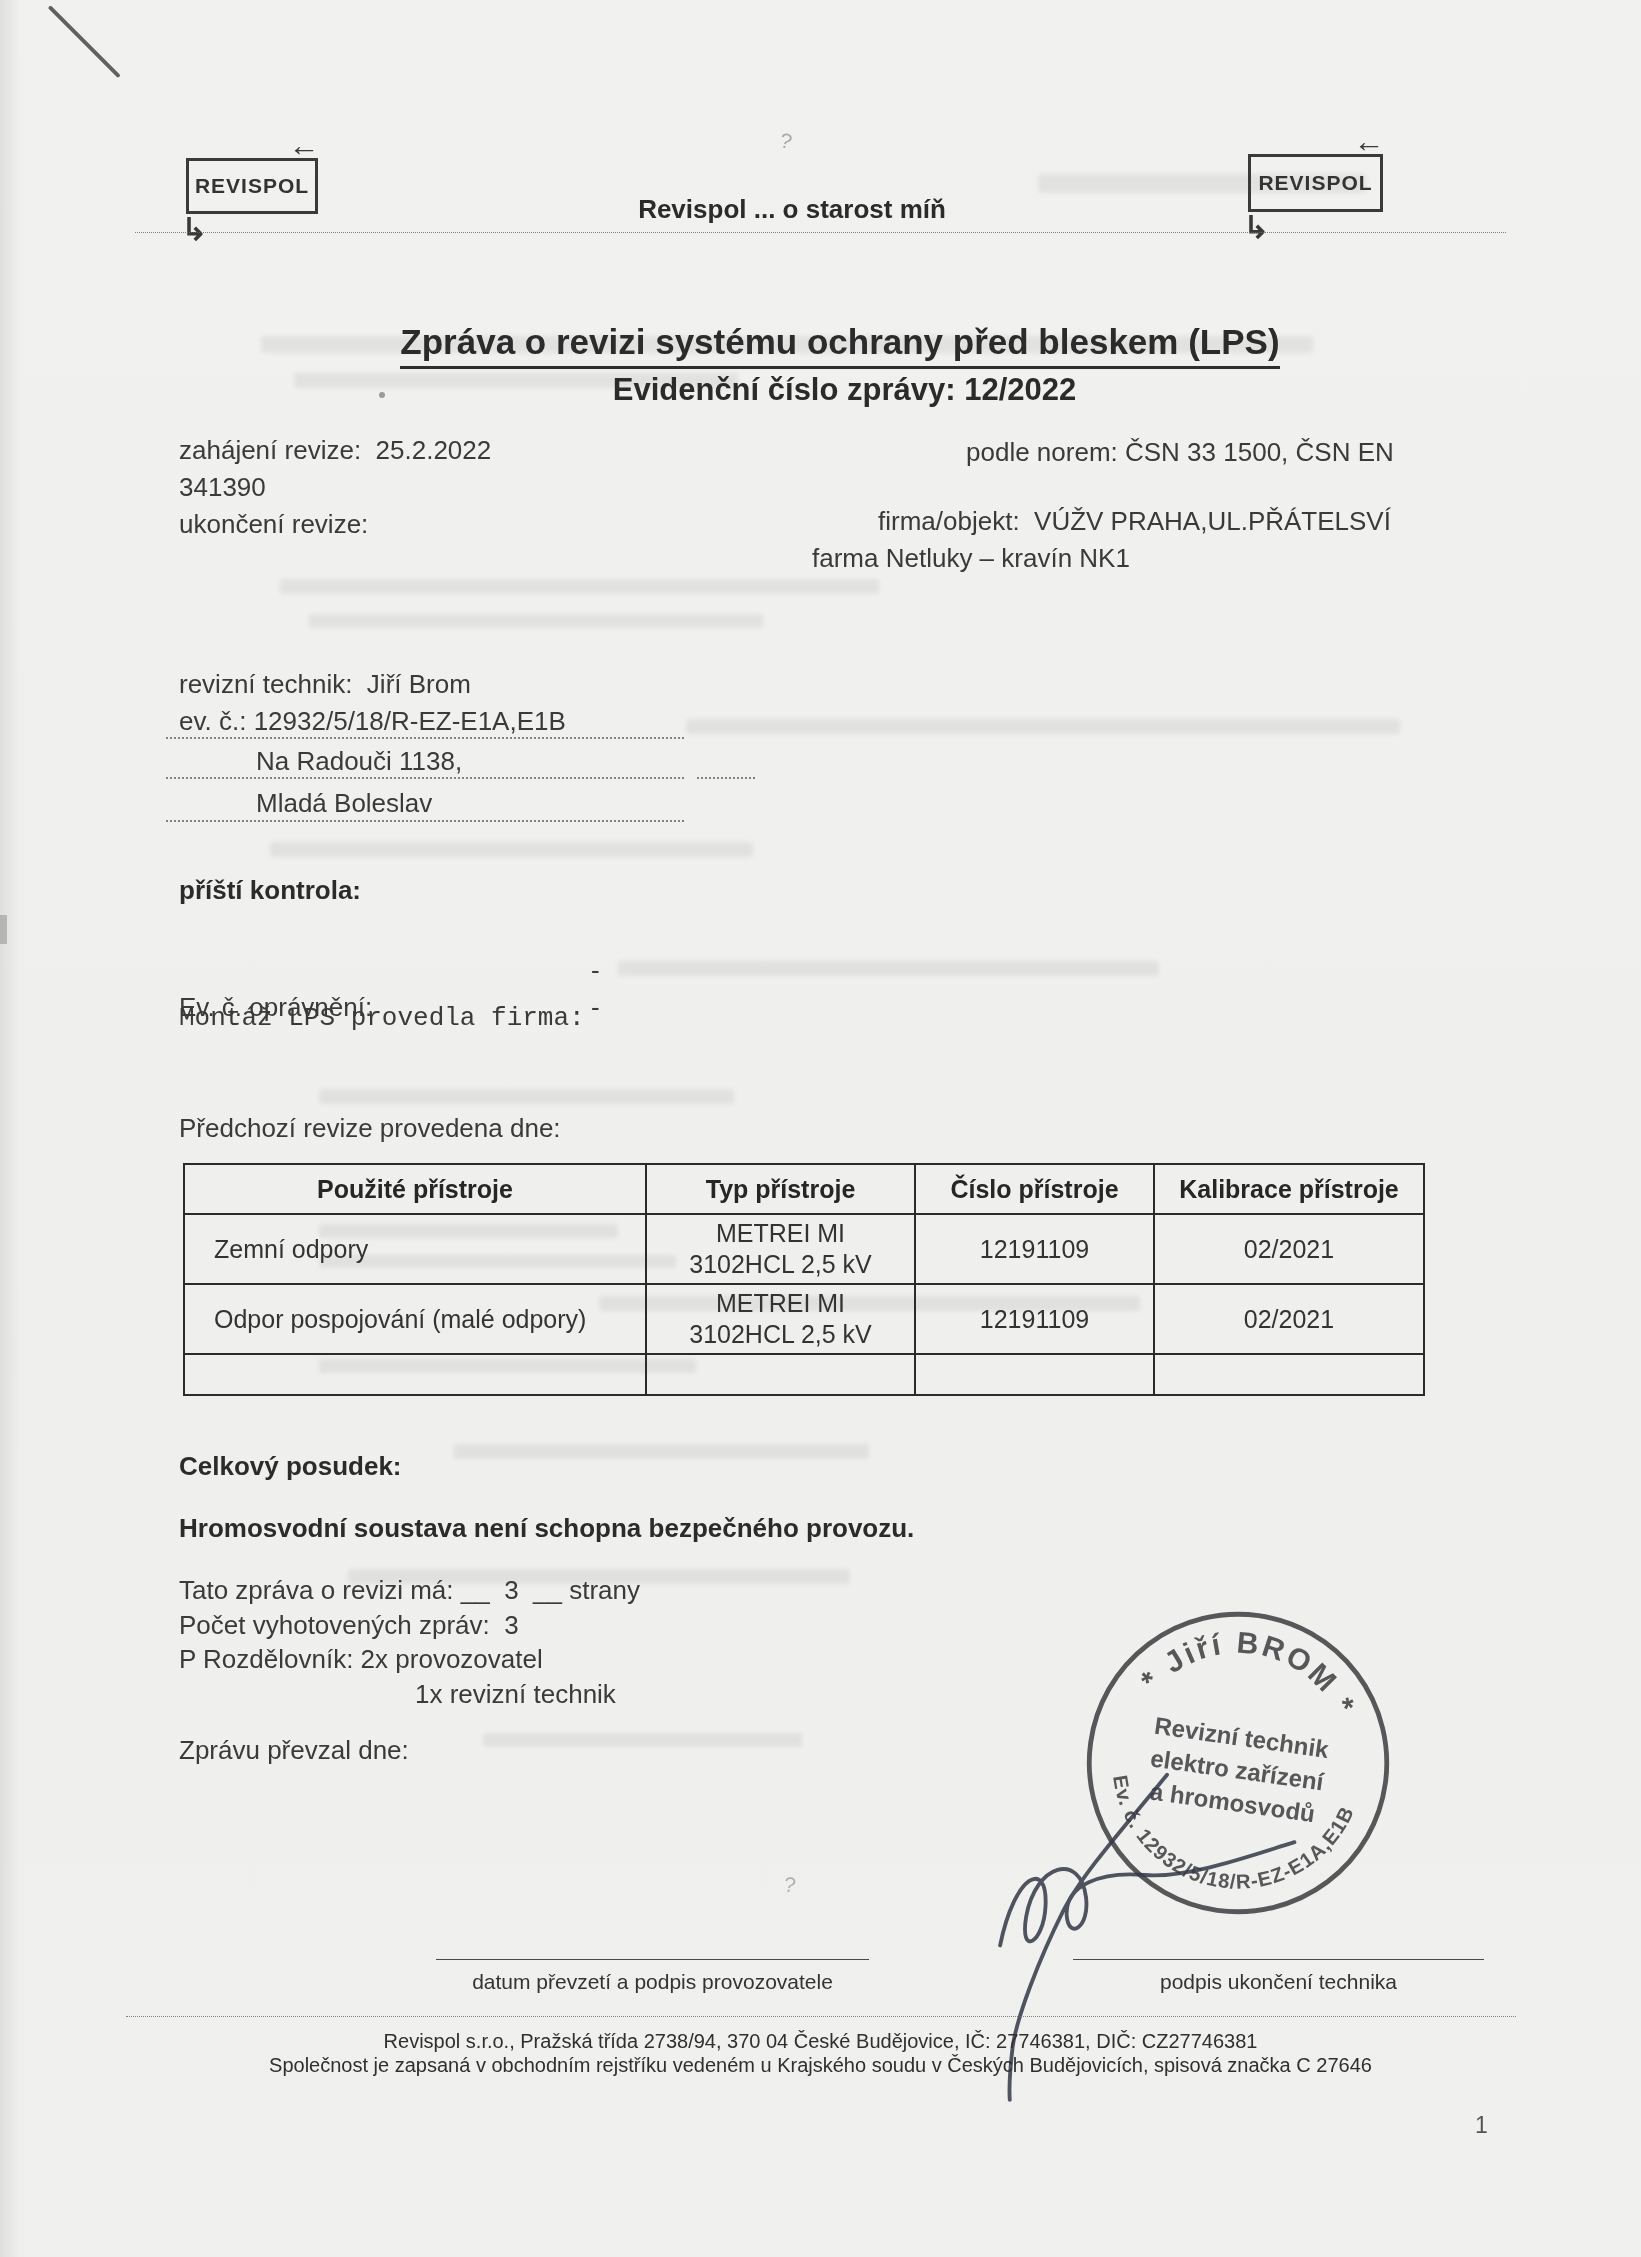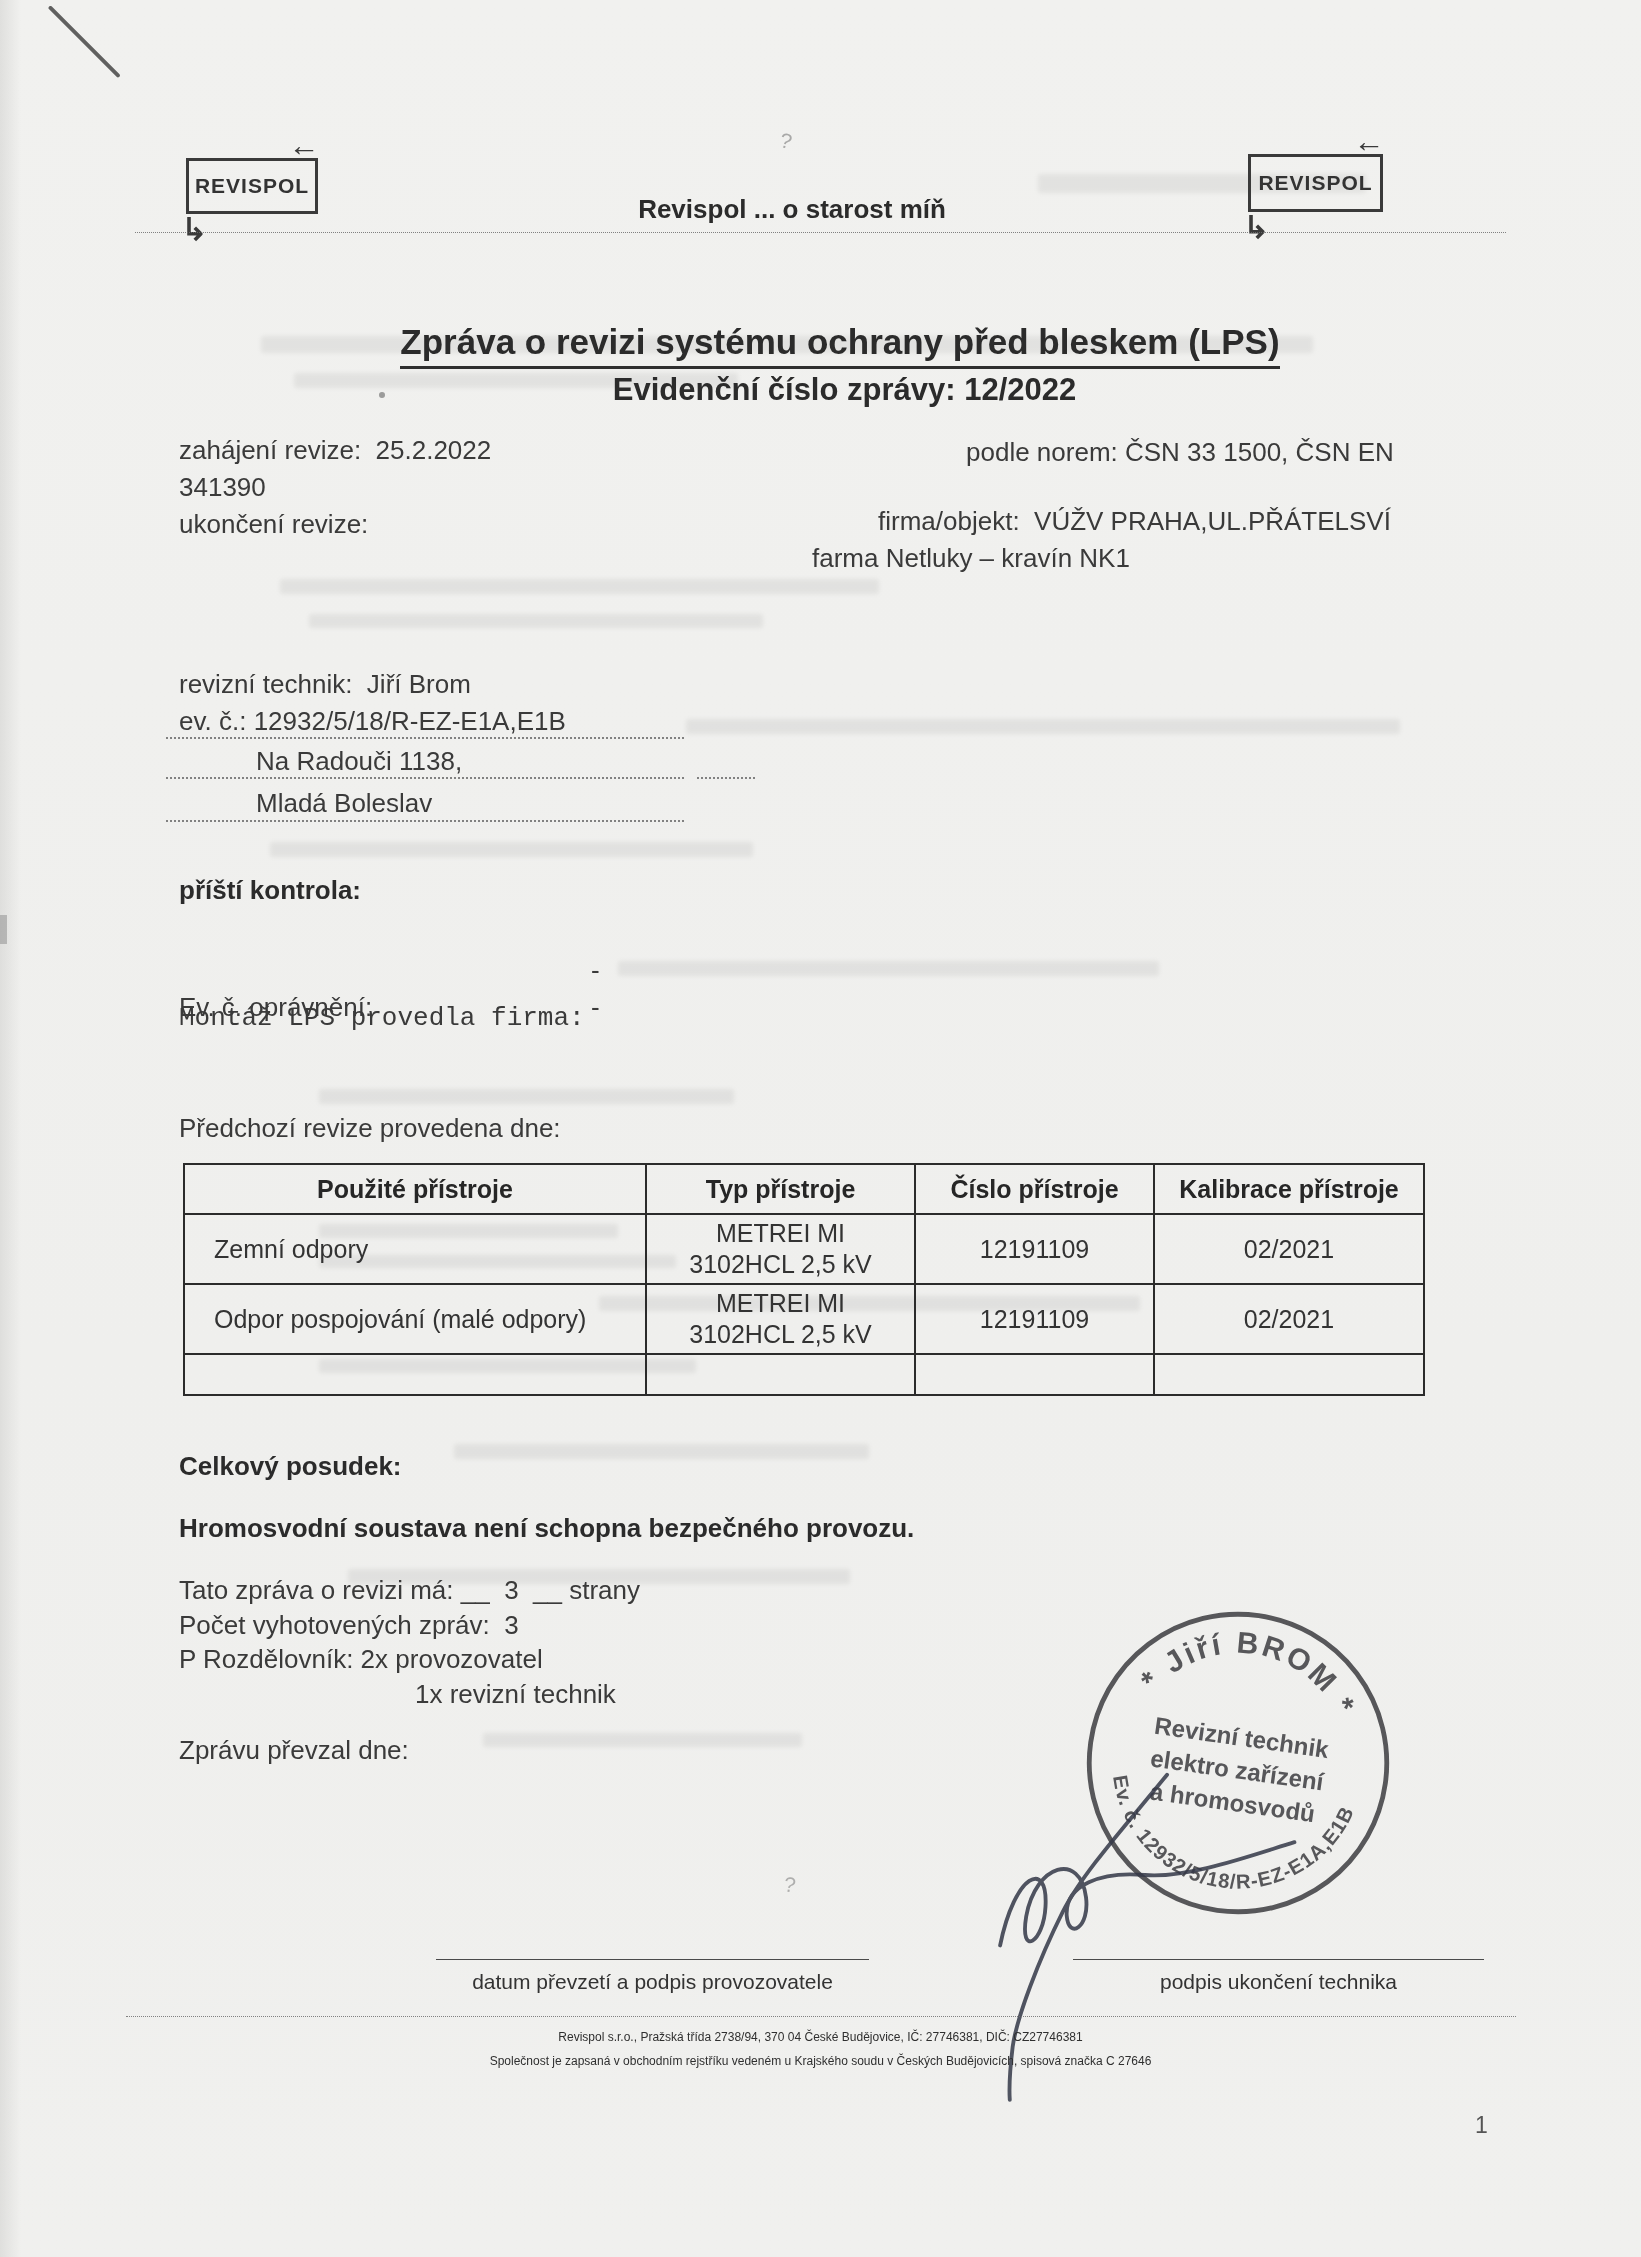--- a/index.html
+++ b/index.html
@@ -31,21 +31,21 @@
   table.instr{border-collapse:collapse;table-layout:fixed;width:1241px;background:transparent;}
   table.instr th, table.instr td{border:2.9px solid #2b2b2b;font-size:25px;color:#333;text-align:center;padding:0 5.8px;overflow:hidden;}
   table.instr th{font-weight:bold;color:#262626;height:48px;}
   table.instr td{height:68px;}
   table.instr tr.empty td{height:39px;}
   table.instr td.c1{text-align:left;padding-left:29px;}
   .type2line{line-height:31px;}
   .stamp-wrap{position:absolute;left:1068px;top:1593px;width:340px;height:340px;transform:rotate(8deg);opacity:.92;}
   svg text{font-family:"Liberation Sans", sans-serif;fill:#4b4b4e;font-weight:bold;}
   .sig-label{position:absolute;font-size:21px;color:#333;text-align:center;white-space:pre;}
-  .footer-line{position:absolute;left:0;width:1641px;text-align:center;font-size:12px;color:#2f2f2f;white-space:pre;}
+  .footer-line{position:absolute;left:0;width:1641px;text-align:center;font-size:20px;color:#2f2f2f;white-space:pre;}
   .artifact{position:absolute;color:#6f6f6f;}
 </style>
 </head>
 <body>
 
 <div id="page">
 
   <svg class="artifact" style="left:37px;top:0;" width="106" height="92" viewBox="0 0 110 95">
     <line x1="14" y1="8" x2="84" y2="78" stroke="#3c3c3c" stroke-width="4" stroke-linecap="round" opacity="0.8"></line>
   </svg>

